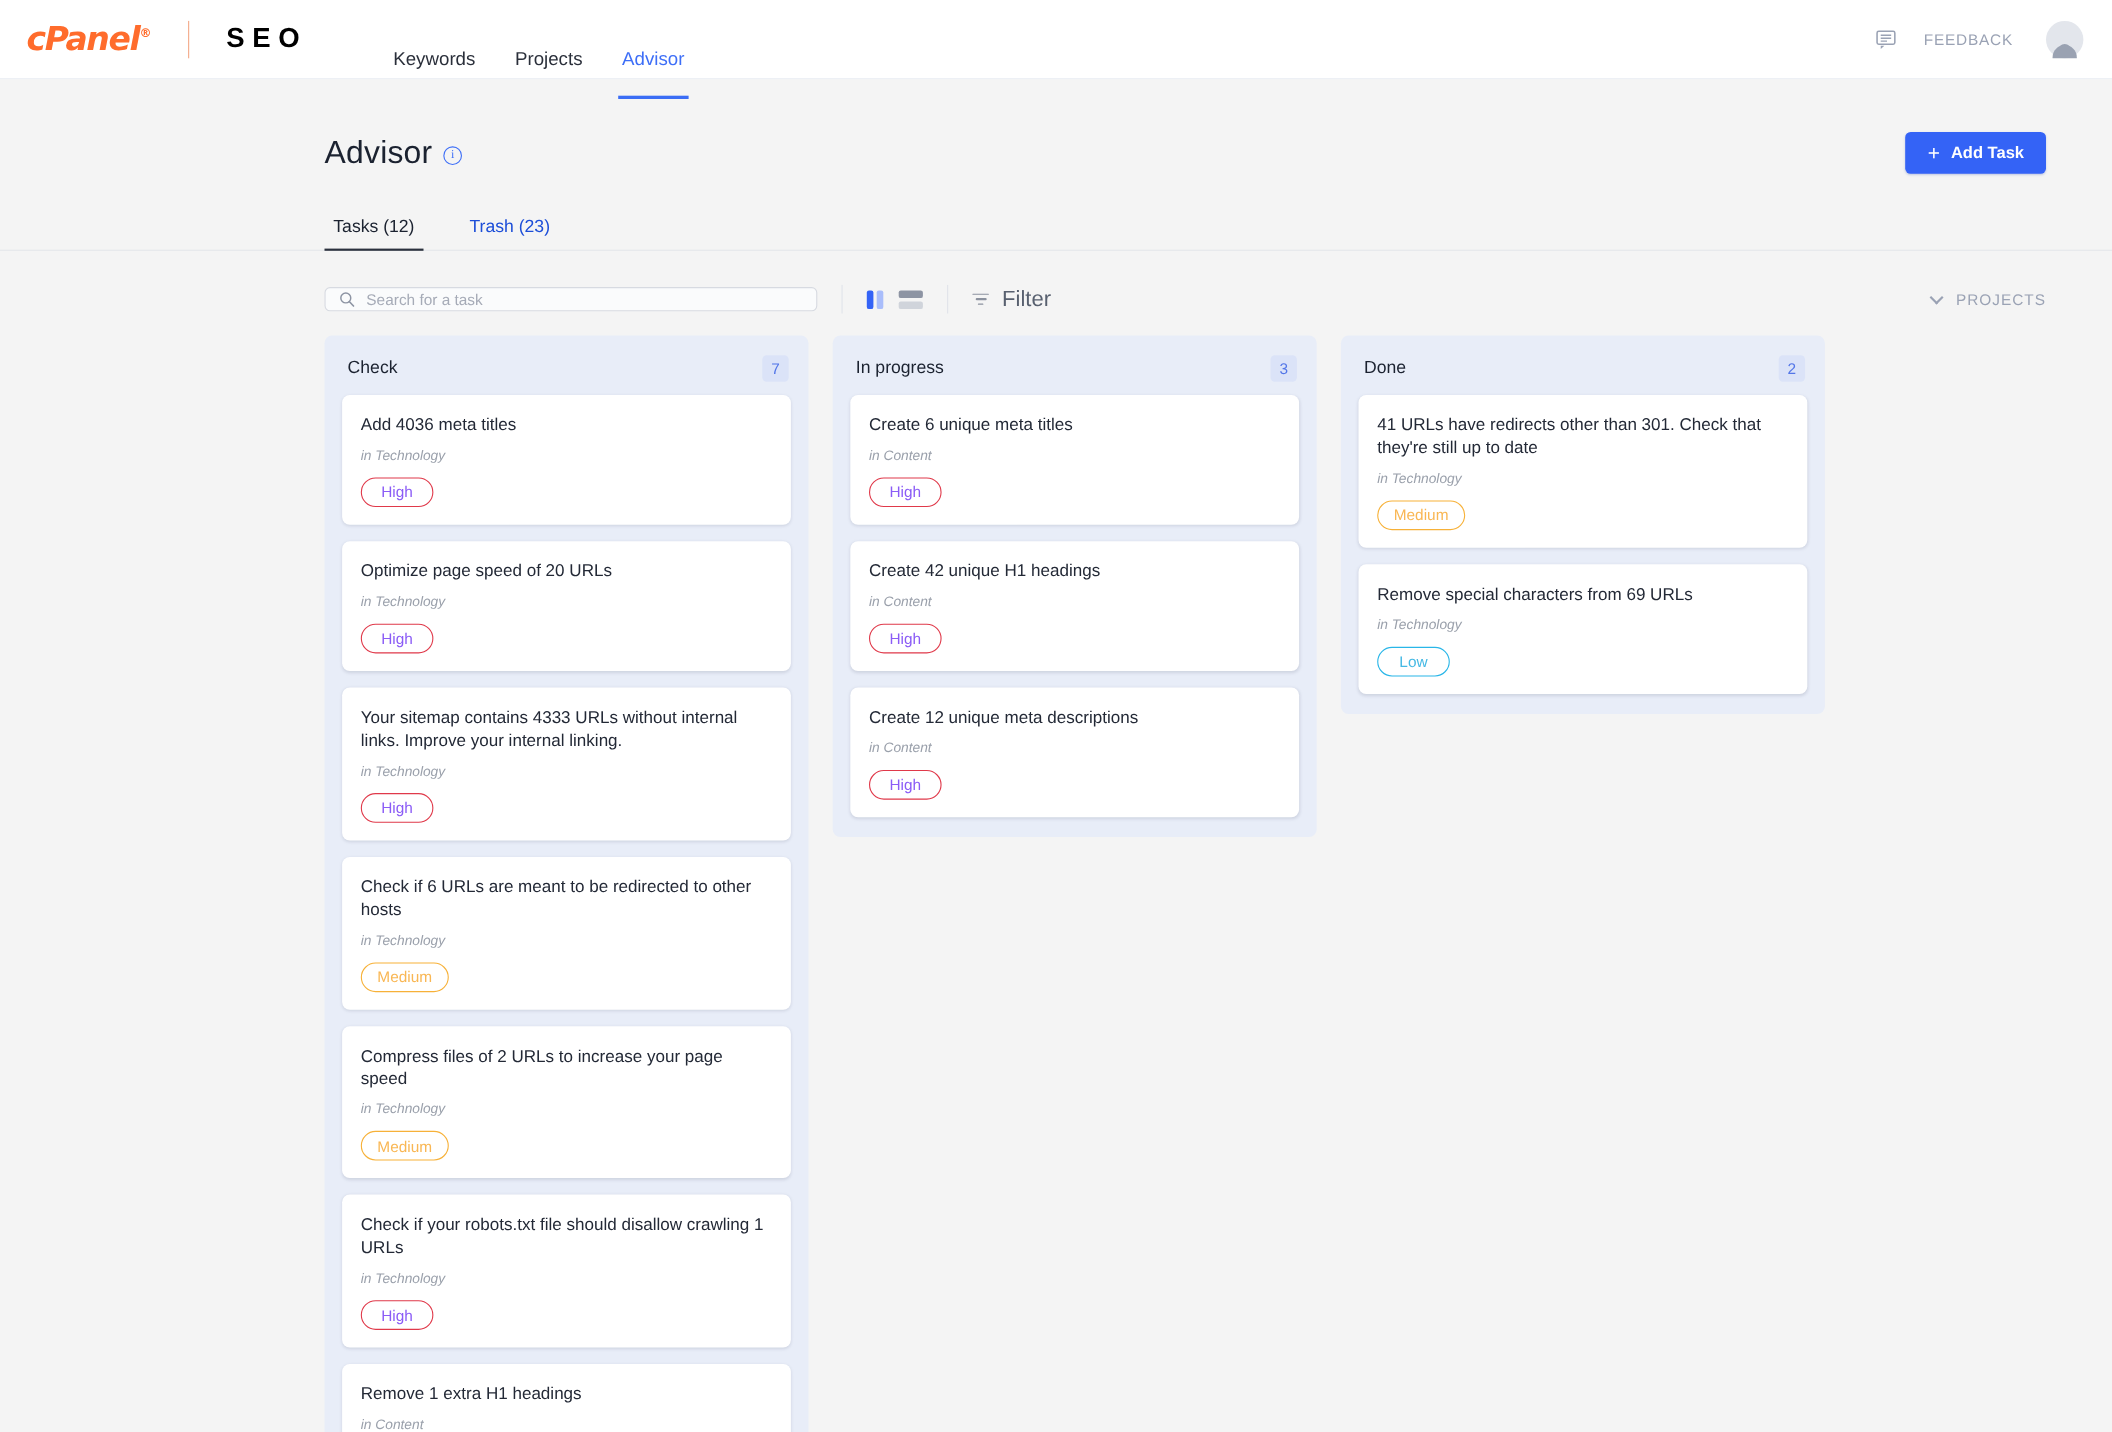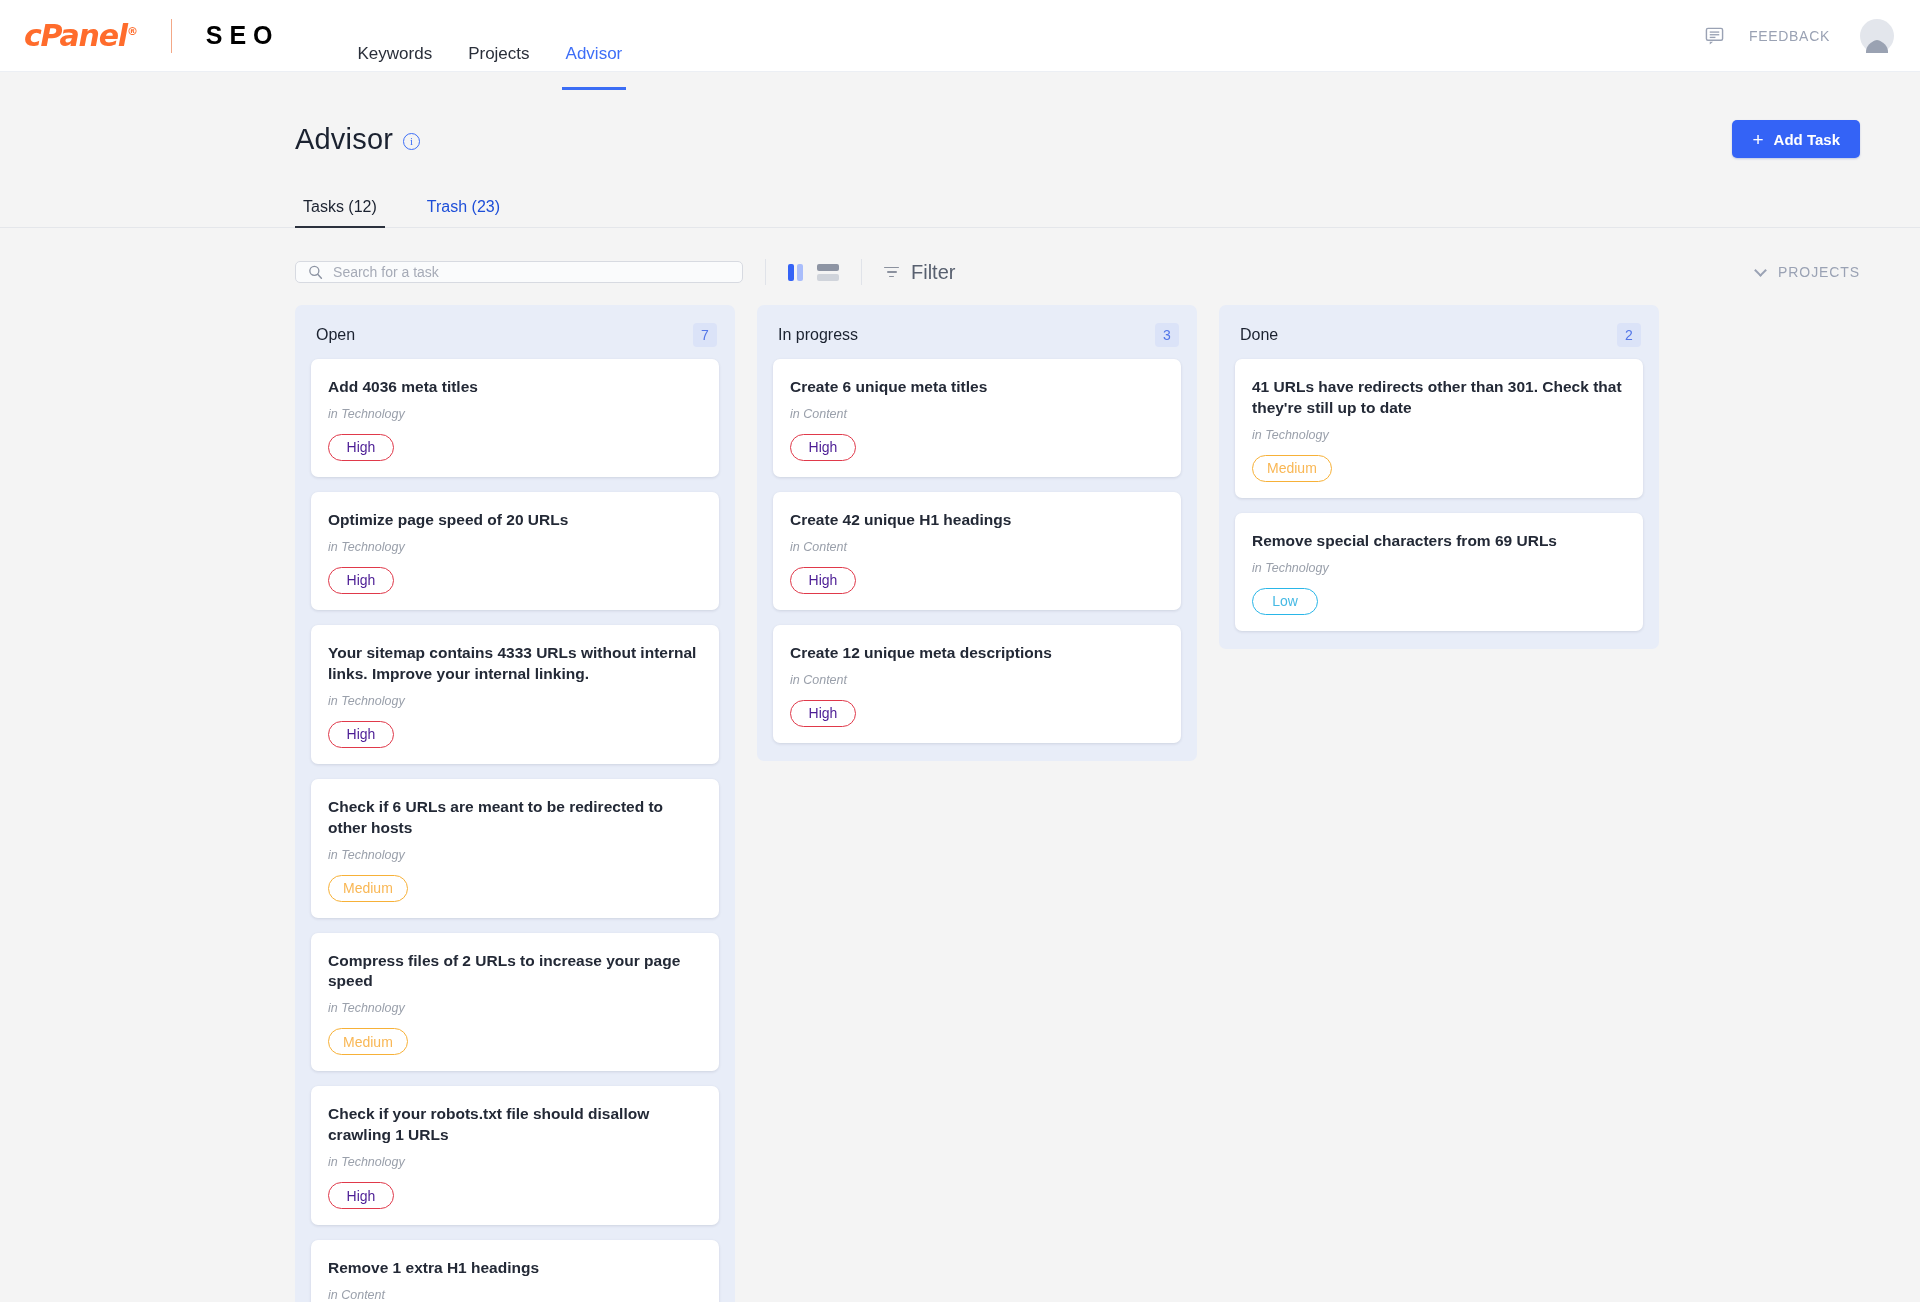--- a/index.html
+++ b/index.html
@@ -249,34 +249,34 @@
   .cards { display: flex; flex-direction: column; gap: 15px; padding: 0 16px; }
   .card {
     background: #ffffff;
     border-radius: 7px;
     padding: 18px 17px 16px 17px;
     box-shadow: 0 1px 3px rgba(30,40,70,.13);
     cursor: pointer;
   }
   .card-title {
     font-size: 15.5px; color: #232936; line-height: 1.35;
-    font-weight: 700;
+    font-weight: 400;
   }
   .card-project {
     font-size: 12.5px; color: #9aa0ab; margin-top: 9px; font-style: italic;
   }
   .badge {
     display: inline-flex; align-items: center; justify-content: center;
     height: 27px; min-width: 66px; padding: 0 14px;
     border-radius: 14px;
     font-size: 14px;
     margin-top: 13px;
     background: #fff;
   }
-  .badge.high { border: 1.3px solid #e0394a; color: #4c1d95; text-align: right; }
+  .badge.high { border: 1.3px solid #e0394a; color: #8b5cf6; text-align: right; }
   .badge.medium { border: 1.3px solid #f7b138; color: #f9b754; }
   .badge.low { border: 1.3px solid #29b6e8; color: #45b9e4; }
 </style>
 </head>
 <body>
 
 <div class="topbar">
   <div class="brand">
     <span class="brand-cpanel"><span>cPanel</span><span class="brand-reg">®</span></span>
     <span class="brand-divider"></span>
@@ -364,21 +364,21 @@
 
     <div class="projects-btn">
       <span class="chevron"></span>
       <span>PROJECTS</span>
     </div>
   </div>
 
   <div class="board" id="board">
       <div class="column">
         <div class="col-head">
-          <div class="col-title">Open</div>
+          <div class="col-title">Check</div>
           <div class="col-count">7</div>
         </div>
         <div class="cards">
           <div class="card"><div class="card-title">Add 4036 meta titles</div><div class="card-project">in Technology</div><div class="badge high">High</div></div>
           <div class="card"><div class="card-title">Optimize page speed of 20 URLs</div><div class="card-project">in Technology</div><div class="badge high">High</div></div>
           <div class="card"><div class="card-title">Your sitemap contains 4333 URLs without internal links. Improve your internal linking.</div><div class="card-project">in Technology</div><div class="badge high">High</div></div>
           <div class="card"><div class="card-title">Check if 6 URLs are meant to be redirected to other hosts</div><div class="card-project">in Technology</div><div class="badge medium">Medium</div></div>
           <div class="card"><div class="card-title">Compress files of 2 URLs to increase your page speed</div><div class="card-project">in Technology</div><div class="badge medium">Medium</div></div>
           <div class="card"><div class="card-title">Check if your robots.txt file should disallow crawling 1 URLs</div><div class="card-project">in Technology</div><div class="badge high">High</div></div>
           <div class="card">

